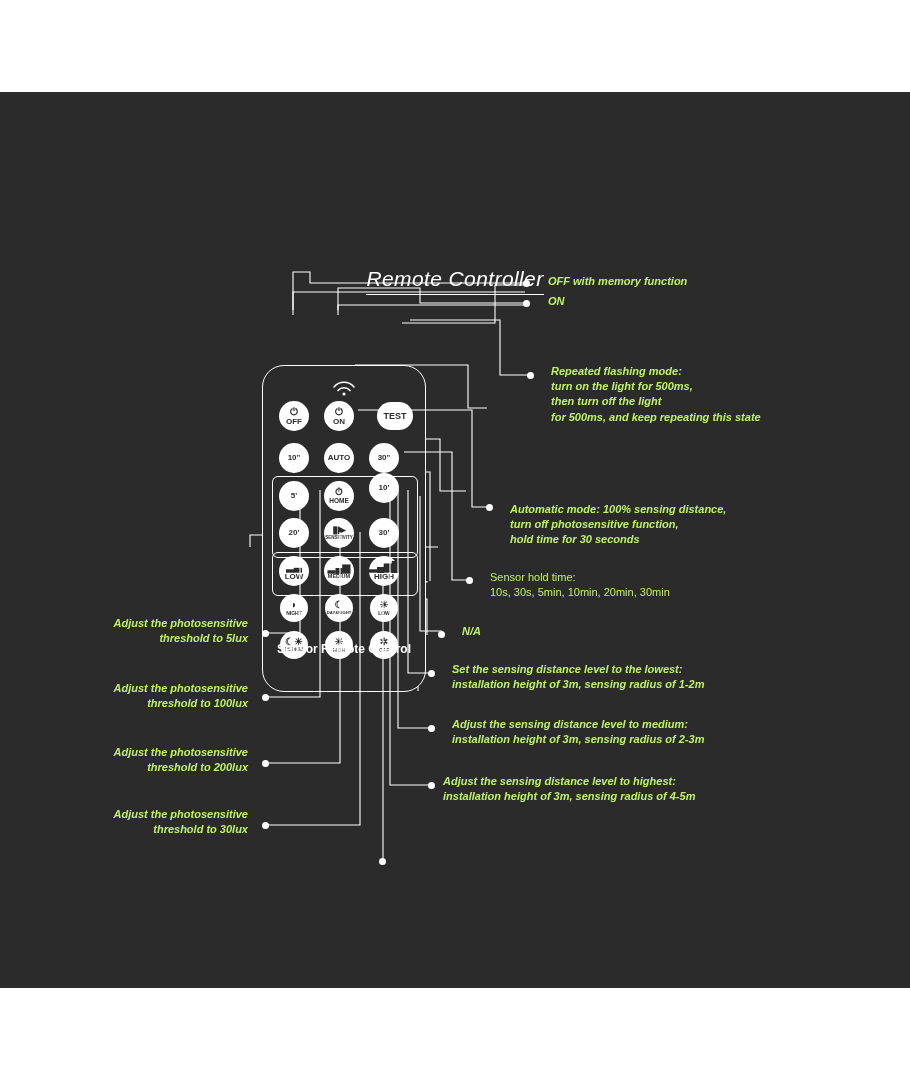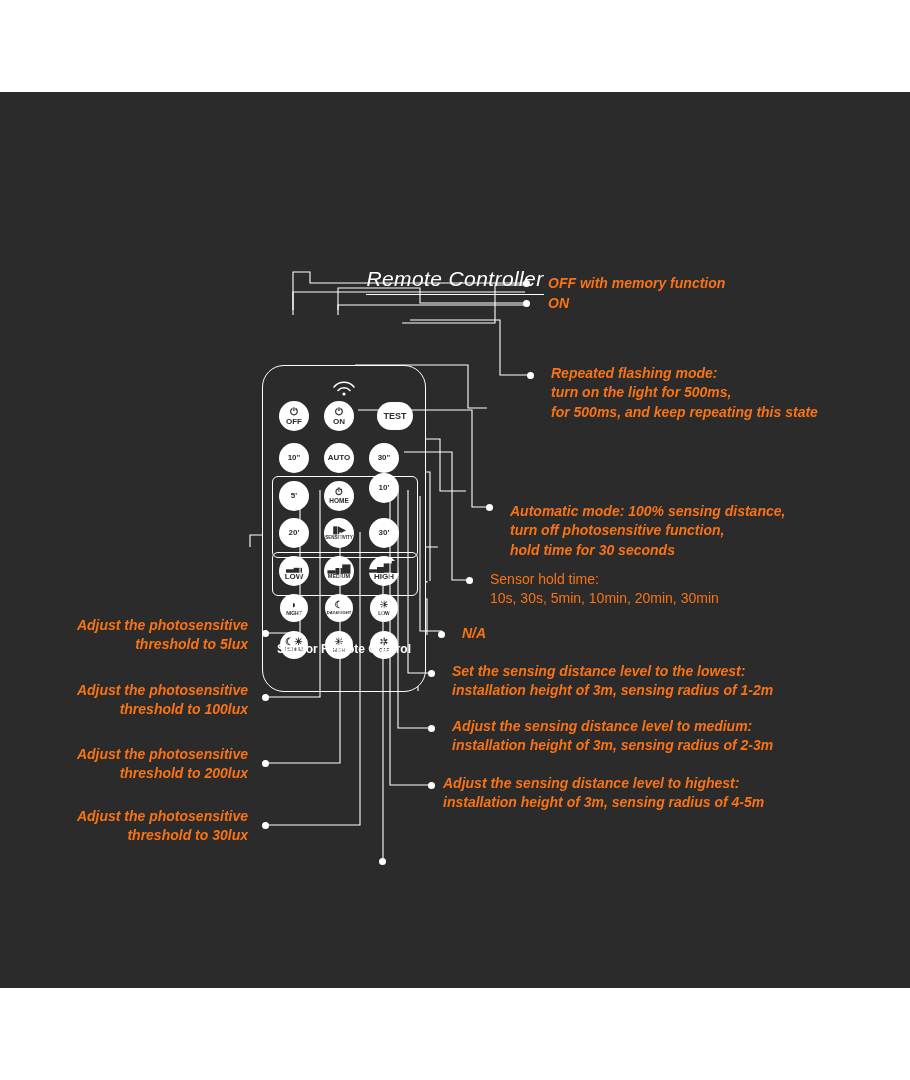--- a/index.html
+++ b/index.html
@@ -42,21 +42,21 @@
   .grpbox{
     position:absolute;border:1.4px solid #ffffff;border-radius:6px;
   }
   .sensorlabel{
     position:absolute;left:0;width:162px;text-align:center;top:276px;
     color:#ffffff;font-size:12px;font-weight:bold;
   }
 
   
   .callout{
-    position:absolute;color:#f97316;font-size:14px;line-height:1.38;
+    position:absolute;color:#bef264;font-size:11px;line-height:1.38;
   }
   .callout.bold{font-weight:bold;font-style:italic;}
   .callout.right{text-align:right;}
   .dot{
     position:absolute;width:7px;height:7px;border-radius:50%;background:#ffffff;
   }
   svg.lines{position:absolute;left:0;top:0;width:910px;height:896px;pointer-events:none;}
 </style>
 </head>
 <body>
@@ -202,20 +202,21 @@
 
     <div class="dot" style="left:523px;top:208px;"></div>
     <div class="callout bold" style="left:548px;top:202px;width:330px;">
       <span>ON</span>
     </div>
 
     <div class="dot" style="left:527px;top:280px;"></div>
     <div class="callout bold" style="left:551px;top:272px;width:340px;">
       <div>Repeated flashing mode:</div>
       <div>turn on the light for 500ms,</div>
+      <div>then turn off the light</div>
       <div>for 500ms, and keep repeating this state</div>
     </div>
 
     <div class="dot" style="left:486px;top:412px;"></div>
     <div class="callout bold" style="left:510px;top:404px;width:340px;margin-top:6px;">
       <div>Automatic mode: 100% sensing distance,</div>
       <div>turn off photosensitive function,</div>
       <div>hold time for 30 seconds</div>
     </div>
 

